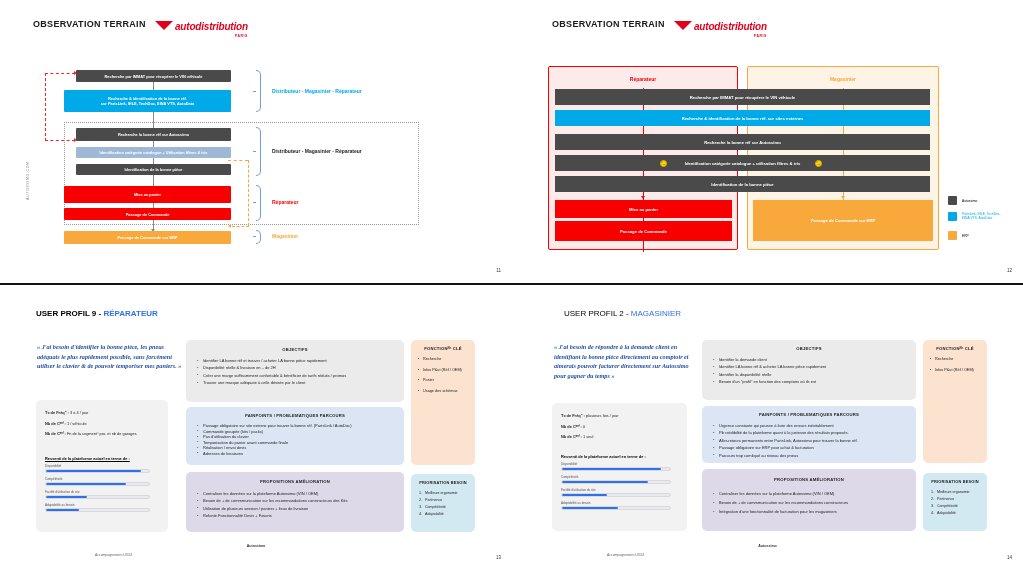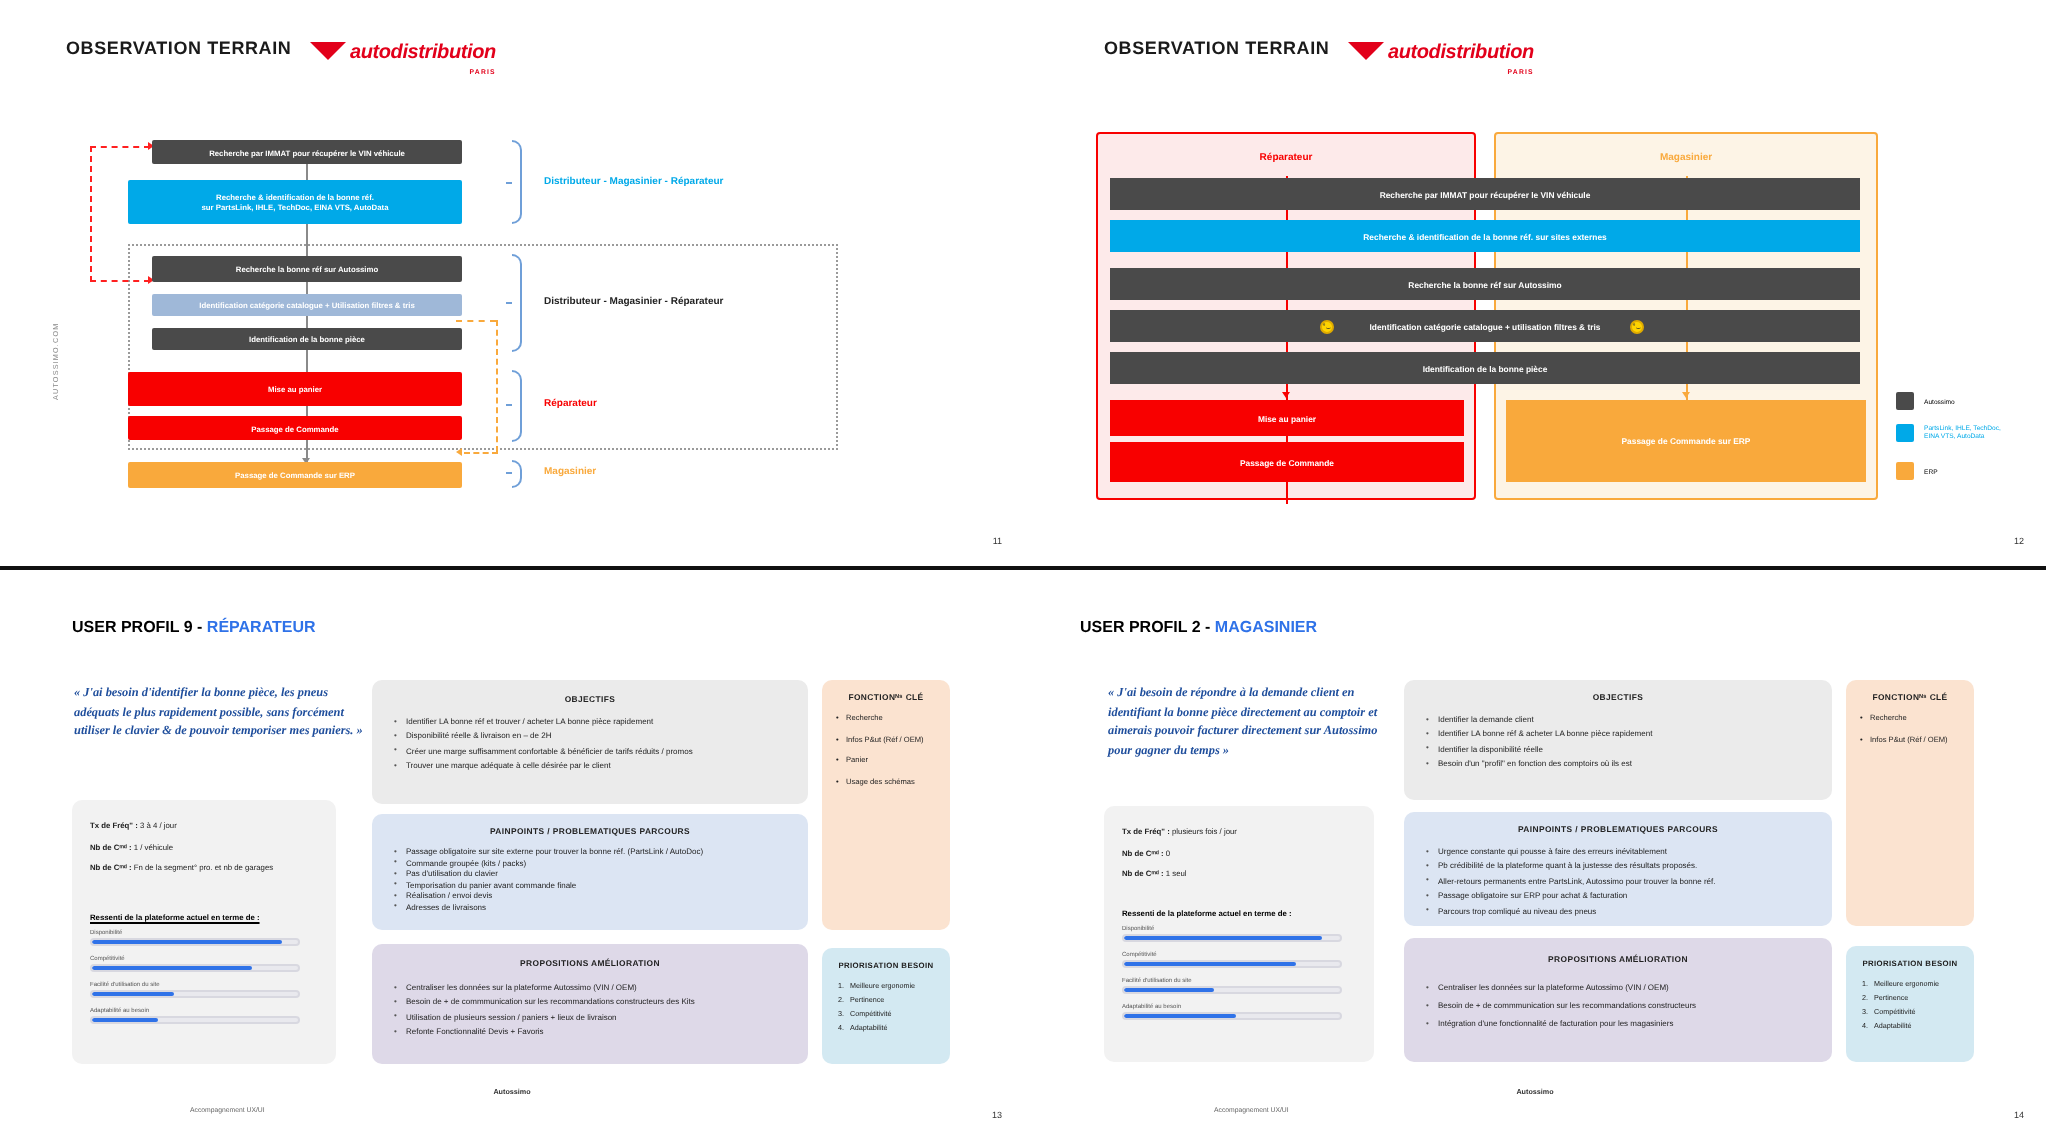--- a/index.html
+++ b/index.html
@@ -296,21 +296,21 @@
       <li>Compétitivité</li>
       <li>Adaptabilité</li>
     </ol>
 
     <div class="foot-c" style="left:0;right:0;text-align:center;bottom:22px;">Autossimo</div>
     <div class="foot-l" style="left:95px;bottom:13px;">Accompagnement UX/UI</div>
     <div class="pgnum" style="right:11px;bottom:10px;">13</div>
   </div>
 
   <div class="slide r" style="border-bottom:0;">
-    <div style="position:absolute;left:28px;top:24px;font-size:8px;font-weight:bold;">
+    <div style="position:absolute;left:52px;top:24px;font-size:8px;font-weight:normal;">
       <span>USER PROFIL 2 - </span><span style="color:#2f72e8;">MAGASINIER</span>
     </div>
 
     <div class="quote" style="left:42px;top:57px;width:148px;">«  J'ai besoin de répondre à la demande client en identifiant la bonne pièce directement au comptoir et aimerais pouvoir facturer directement sur Autossimo pour gagner du temps »</div>
 
     <div class="card" style="left:40px;top:118px;width:135px;height:128px;background:#f2f2f2;"></div>
     <div class="stats" style="left:49px;top:128px;width:118px;">
       <div class="statline"><b>Tx de Fréq" :</b> <span>plusieurs fois / jour</span></div>
       <div class="statline"><b>Nb de Cᵐᵈ :</b> <span>0</span></div>
       <div class="statline"><b>Nb de Cᵐᵈ :</b> <span>1 seul</span></div>

